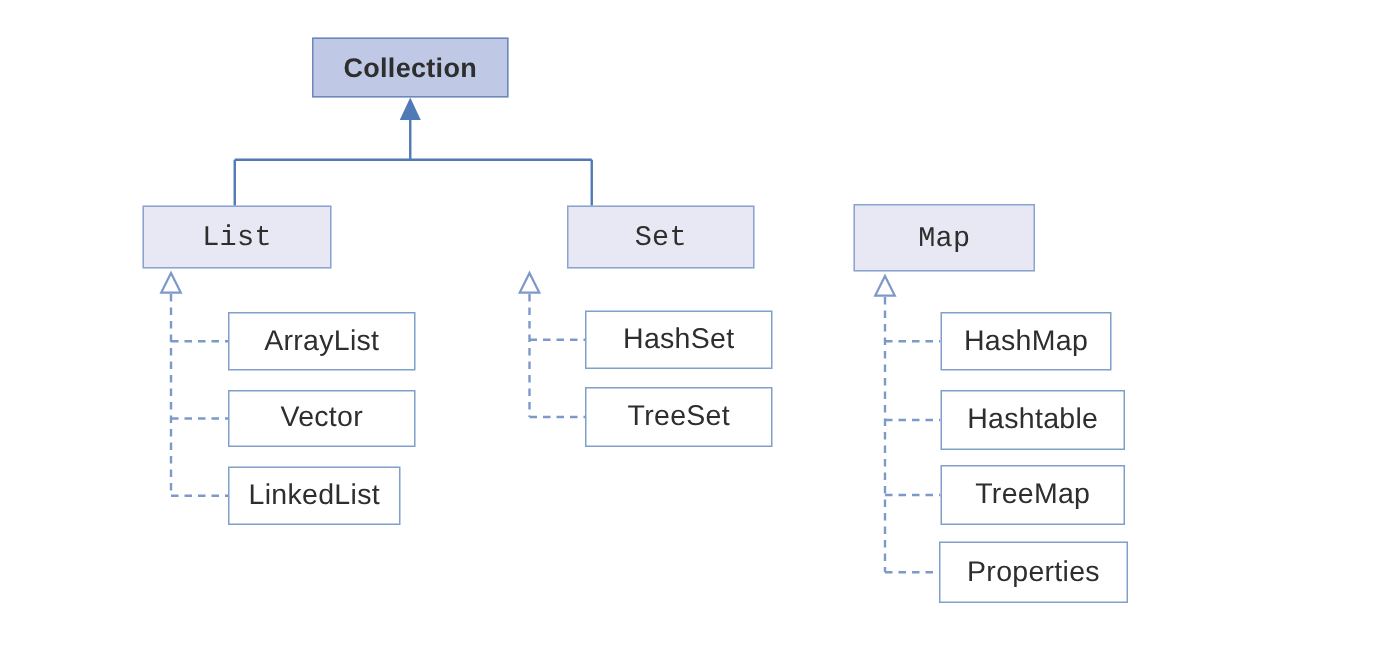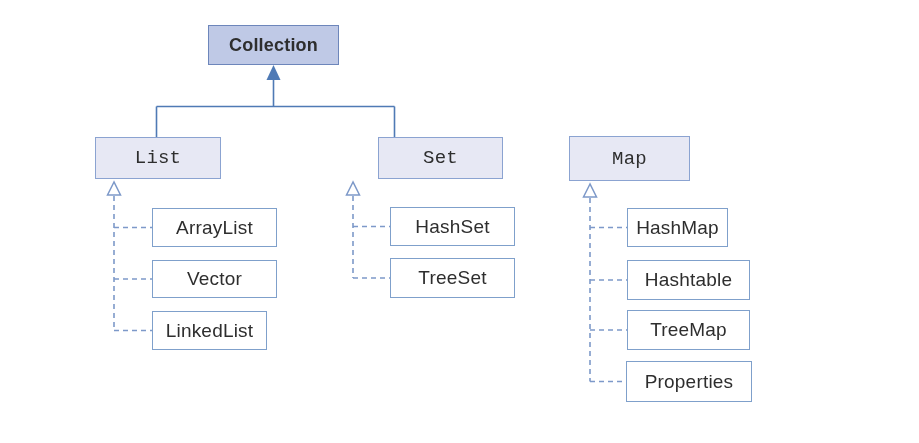--- a/index.html
+++ b/index.html
@@ -47,21 +47,21 @@
   
   .b-collection { left: 208px; top: 25px;  width: 131px; height: 40px; }
   .b-list       { left: 95px;  top: 137px; width: 126px; height: 42px; }
   .b-set        { left: 332px; top: 137px; width: 125px; height: 42px; margin-left: 46px; }
   .b-map        { left: 569px; top: 136px; width: 121px; height: 45px; }
   .b-arraylist  { left: 152px; top: 208px; width: 125px; height: 39px; }
   .b-vector     { left: 152px; top: 260px; width: 125px; height: 38px; }
   .b-linkedlist { left: 152px; top: 311px; width: 115px; height: 39px; }
   .b-hashset    { left: 390px; top: 207px; width: 125px; height: 39px; }
   .b-treeset    { left: 390px; top: 258px; width: 125px; height: 40px; }
-  .b-hashmap    { left: 627px; top: 208px; width: 101px; height: 39px; }
+  .b-hashmap    { left: 627px; top: 208px; width: 114px; height: 39px; }
   .b-hashtable  { left: 627px; top: 260px; width: 123px; height: 40px; }
   .b-treemap    { left: 627px; top: 310px; width: 123px; height: 40px; }
   .b-properties { left: 626px; top: 361px; width: 126px; height: 41px; }
 </style>
 </head>
 <body>
 
 <div id="canvas">
 
   <svg id="wires" viewBox="0 0 919 443" xmlns="http://www.w3.org/2000/svg">

